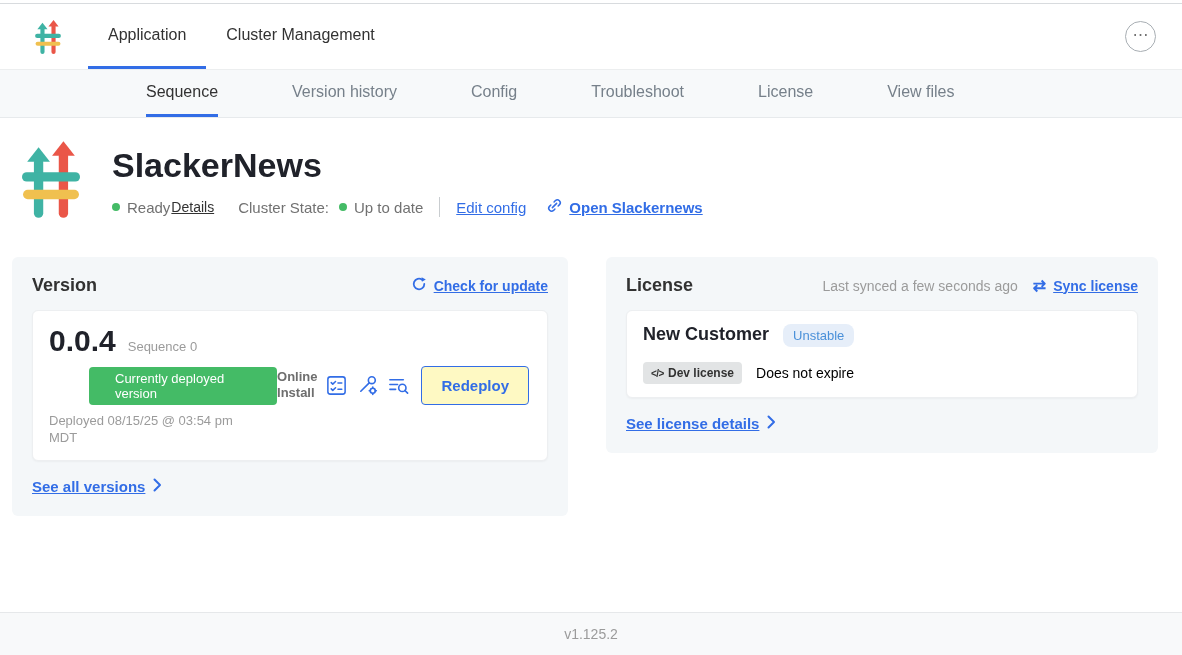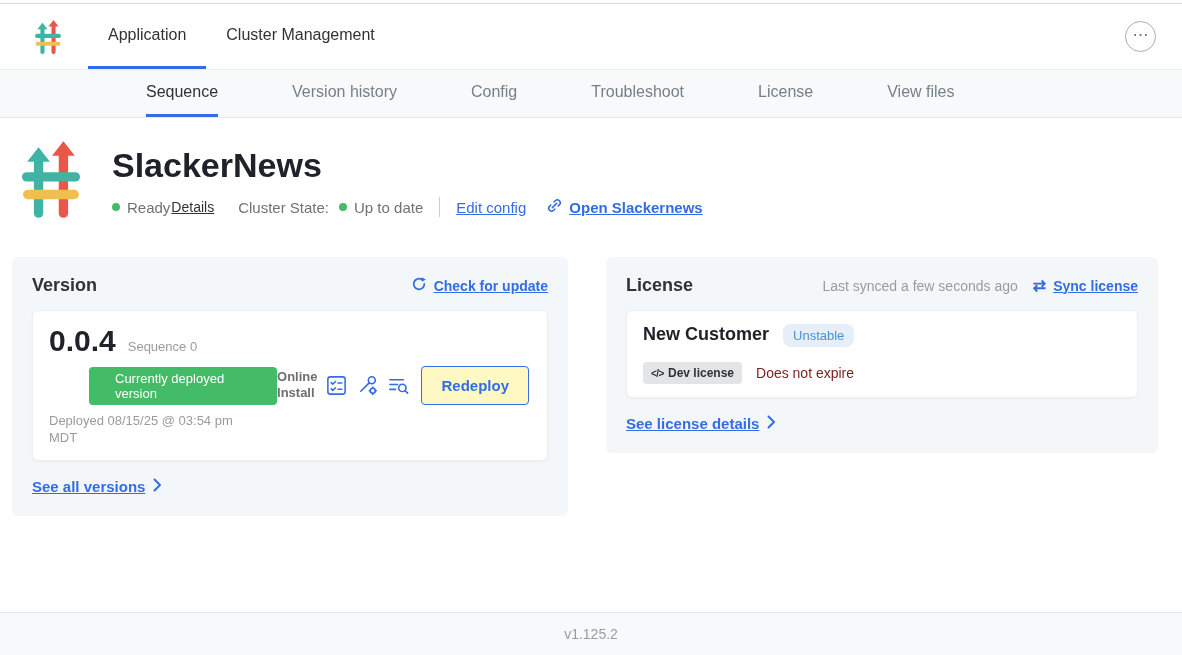--- a/index.html
+++ b/index.html
@@ -110,21 +110,21 @@
   .channel-badge {
     margin-left: 14px; background: #e6eef9; color: #4a90d9;
     font-size: 13px; padding: 4px 10px; border-radius: 8px;
   }
   .license-meta { display: flex; align-items: center; margin-top: 15px; }
   .dev-badge {
     background: #e2e4e5; color: #323232; font-size: 12px; font-weight: 700;
     padding: 4px 8px; border-radius: 4px; display: flex; align-items: center; gap: 4px;
   }
   .dev-code { font-size: 10px; letter-spacing: -0.5px; }
-  .expiry { margin-left: 14px; font-size: 14px; color: #7f1d1d; }
+  .expiry { margin-left: 14px; font-size: 14px; color: #000000; }
 
   
   footer {
     height: 43px; flex-shrink: 0; background: #f8f9fa; border-top: 1px solid #e6e8ea;
     display: flex; align-items: center; justify-content: center;
     font-size: 14px; color: #9b9b9b;
   }
 </style>
 </head>
 <body>

